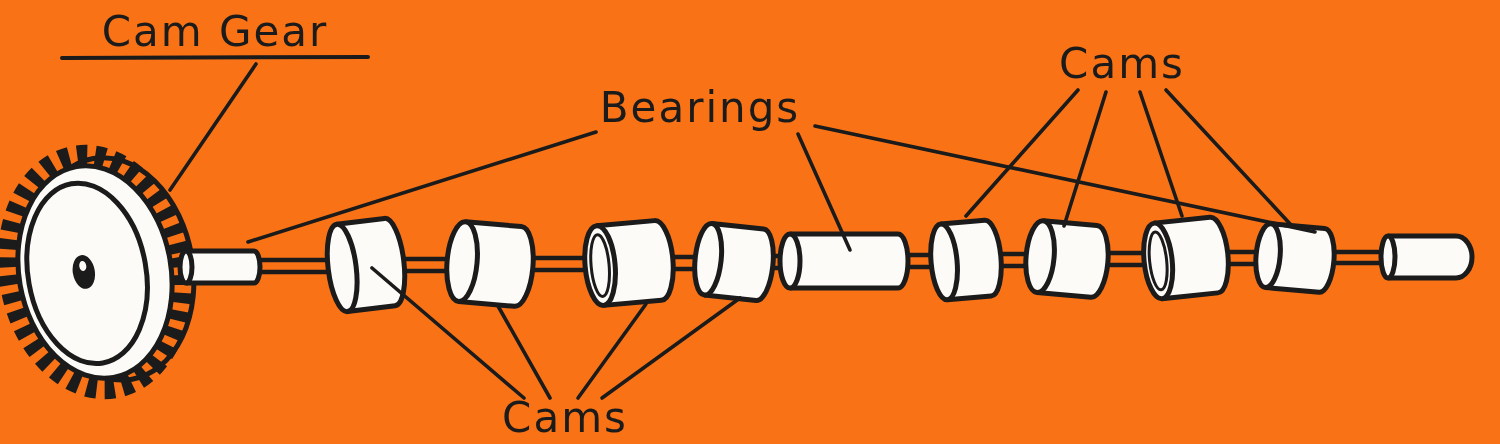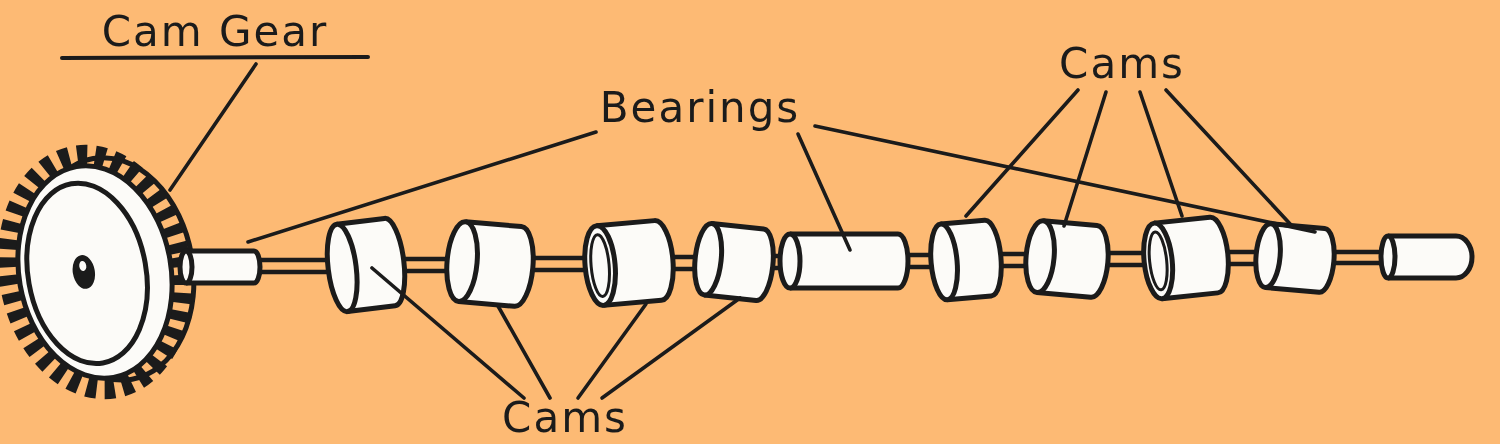--- a/index.html
+++ b/index.html
@@ -5,21 +5,21 @@
   html, body {
     margin: 0;
     padding: 0;
     background: #fcfbf8;
     font-family: "DejaVu Sans", sans-serif;
   }
   .stage {
     position: relative;
     width: 1500px;
     height: 444px;
-    background: #fdba74;
+    background: #f97316;
     overflow: hidden;
   }
   svg { display: block; }
   .ink-stroke { stroke: #1b1b1b; fill: none; stroke-linecap: round; stroke-linejoin: round; }
   .part-body { fill: #fcfbf8; stroke: #1b1b1b; stroke-width: 5; stroke-linejoin: round; }
   .part-face { fill: #fcfbf8; stroke: #1b1b1b; stroke-width: 5; }
   .leader { stroke: #1b1b1b; stroke-width: 3.6; fill: none; stroke-linecap: round; }
   .shaft-line { stroke: #1b1b1b; stroke-width: 4.6; fill: none; stroke-linecap: round; }
   .label-text {
     font-family: "DejaVu Sans", sans-serif;

